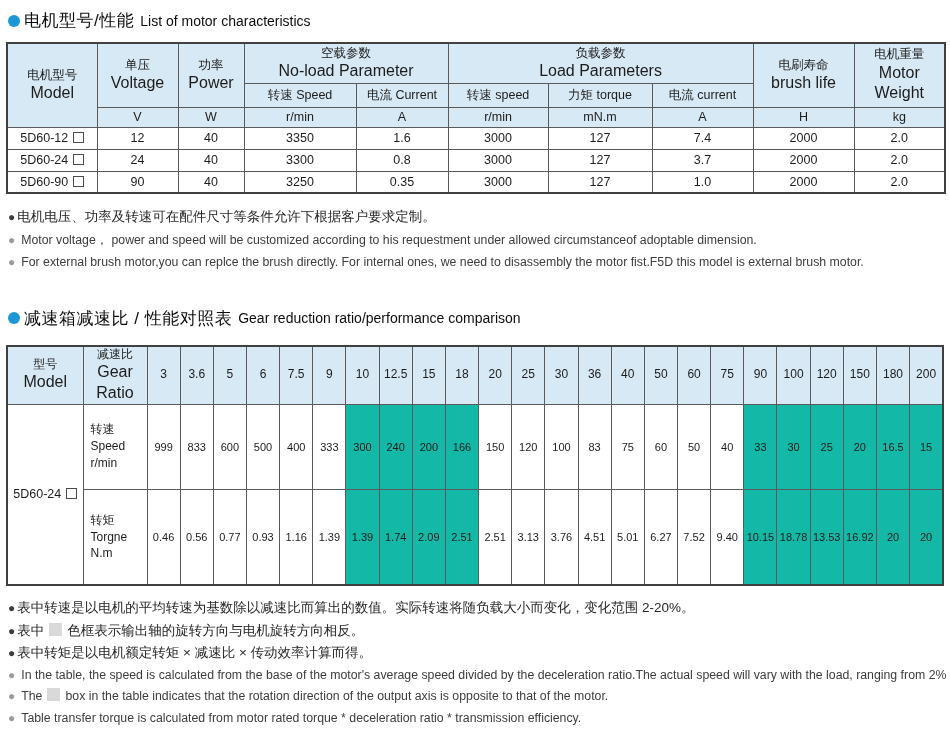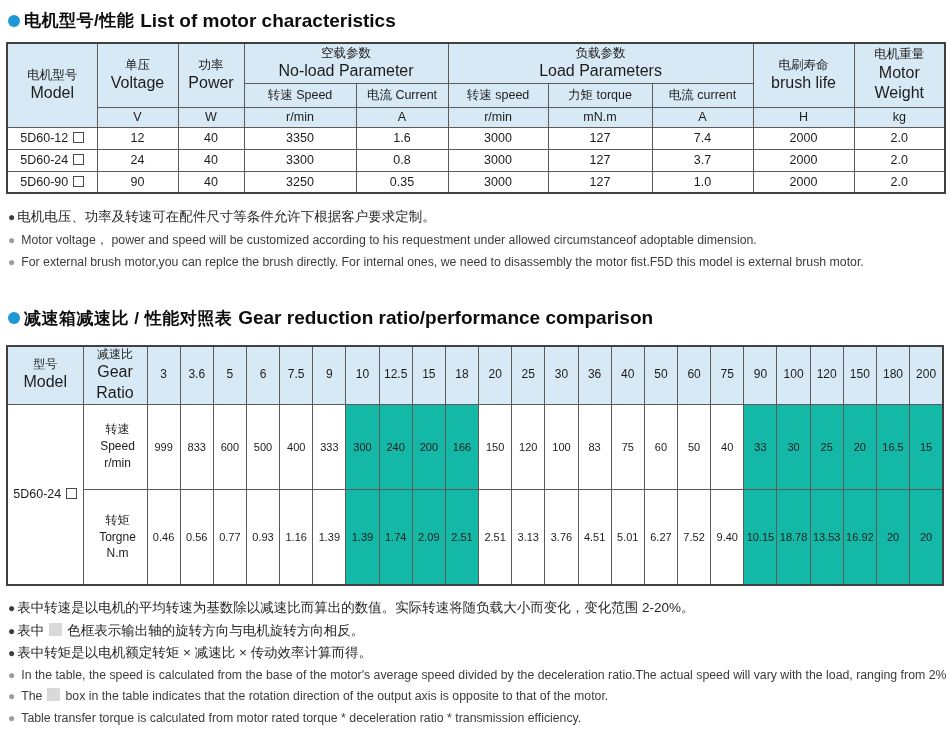--- a/index.html
+++ b/index.html
@@ -1,30 +1,30 @@
 <!DOCTYPE html>
 <html><head>
 <meta charset="utf-8">
 <style>
   *{box-sizing:border-box;margin:0;padding:0}
   html,body{width:950px;height:732px;overflow:hidden}
   body{background:#ffffff;font-family:"Liberation Sans","DejaVu Sans",sans-serif;color:#1c1c1c;position:relative}
   .sec-title{display:flex;align-items:center;margin:9px 0 0 8px}
   .dot{width:12px;height:12px;border-radius:50%;background:#1c99d5;margin-right:4px;flex:none}
-  .t-zh{font-size:17px;font-weight:bold;color:#0d0d0d;letter-spacing:.5px}
-  .t-en{font-size:19px;font-weight:bold;color:#0d0d0d;margin-left:6px}
+  .t-zh{font-size:17px;font-weight:normal;color:#0d0d0d;letter-spacing:.5px}
+  .t-en{font-size:14px;font-weight:normal;color:#0d0d0d;margin-left:6px}
   table.tbl{border-collapse:collapse;table-layout:fixed;width:938px;margin:10px 0 0 6px;border:2px solid #404040}
   table.tbl td{border:1px solid #5a5a5a;text-align:center;vertical-align:middle;font-size:12.5px;color:#1c1c1c;padding:0 2px;line-height:1.3;overflow:hidden}
   tr.hrow td{background:#d7e9f4}
   td .en{font-size:16px}
   #motor-table tr.datarow td{height:22px}
   .obox{display:inline-block;width:11px;height:11px;border:1.5px solid #4a4a4a;background:#fff;margin-left:5px;vertical-align:-1px}
   #gear-table td.gv{font-size:11px;padding:0}
   #gear-table td.sh{background:#14b8a6}
-  #gear-table td.labelcell{text-align:center;padding-left:7px;font-size:12px;line-height:1.4;background:#fff}
+  #gear-table td.labelcell{text-align:left;padding-left:7px;font-size:12px;line-height:1.4;background:#fff}
   #gear-table td.modelcell{background:#fff;font-size:12.5px}
   #gear-table tr.hrow td{font-size:12px}
   .notes{margin:12px 0 0 8px}
   .note{display:block;line-height:22.5px;white-space:nowrap}
   .note.zh{font-size:13.5px;color:#262626}
   .note.en{font-size:12.3px;color:#3c3c3c}
   .note .b{font-size:12px;margin-right:2px;color:#3d3d3d}
   .note.en .b{color:#9c9c9c;margin-right:6px}
   .graybox{display:inline-block;width:13px;height:13px;background:#d9d9d9;margin:0 5px;vertical-align:-1px}
   #notes2{margin-top:11px}

